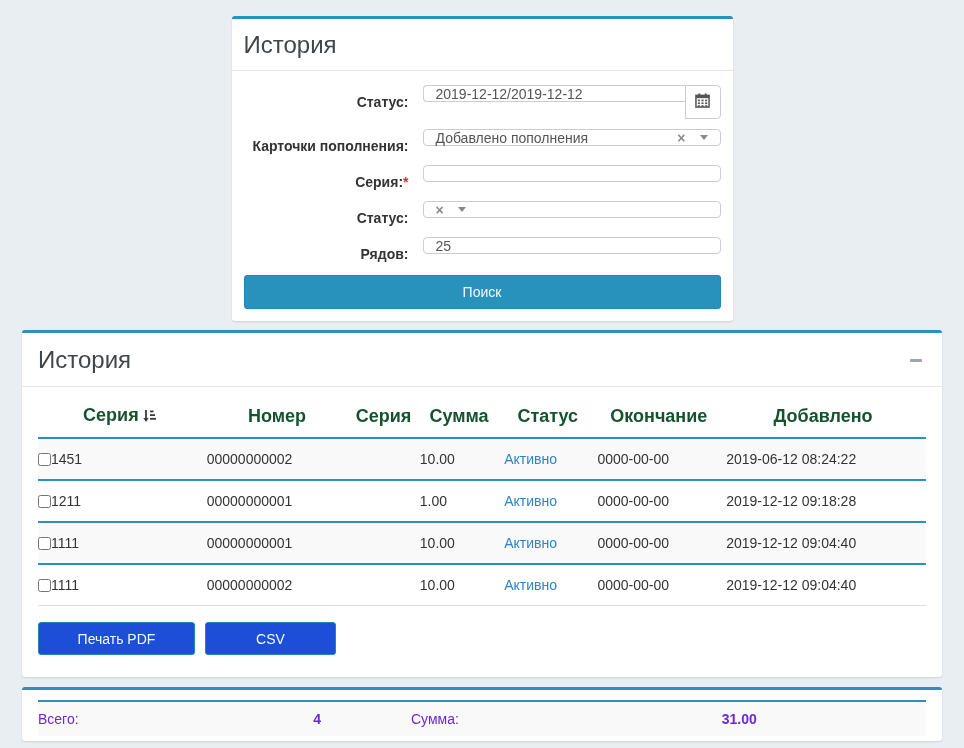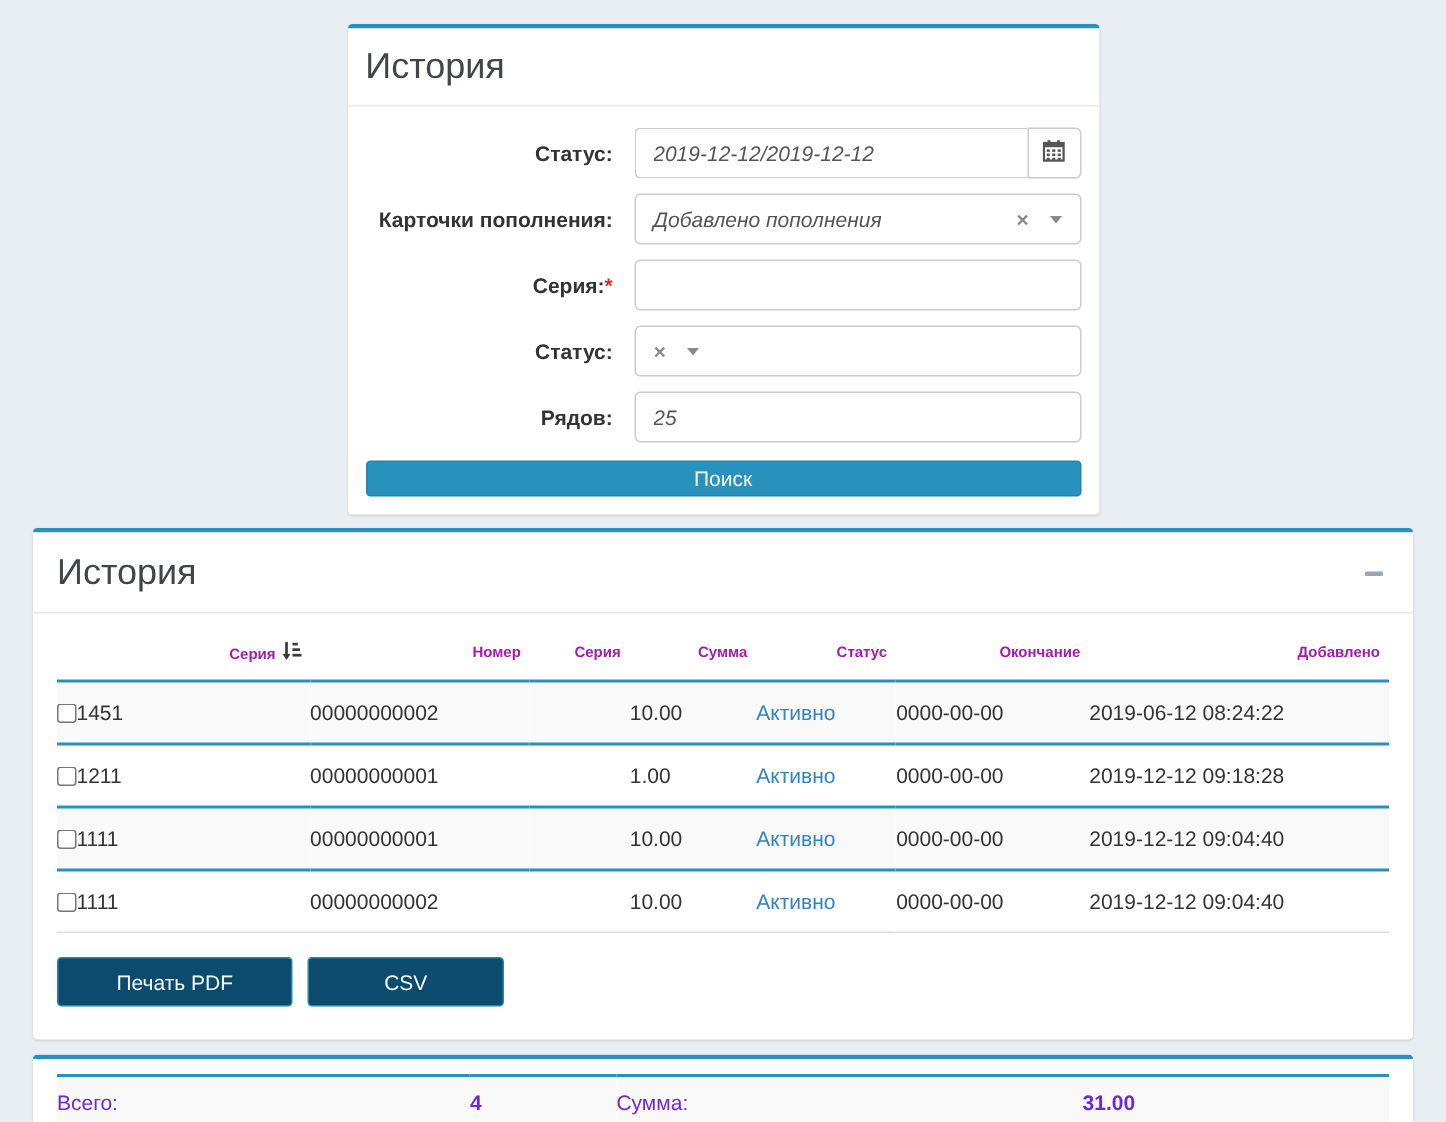--- a/index.html
+++ b/index.html
@@ -22,71 +22,70 @@
   .panel-divider { border-bottom:1px solid #e8e8e8; }
   .filter-body { padding:14px 12px 0; }
   .form-row { display:flex; margin-bottom:10px; }
   .form-label {
     width:165px; flex:0 0 165px; text-align:right; font-weight:bold;
     padding:8px 0 0; line-height:18px;
   }
   .form-label .req { color:#e02b2b; }
   .form-control-col { flex:1; margin-left:14px; }
   .text-input, .select-box {
-    width:100%; height:34px; border:1px solid #ccc; border-radius:4px;
+    width:100%; height:17px; border:1px solid #ccc; border-radius:4px;
     background:#fff; color:#555; font-size:14px; padding:0 12px;
     font-family:"Liberation Sans","DejaVu Sans",sans-serif;
-    font-style:italic;
   }
   .input-group { display:flex; }
   .input-group .text-input { border-radius:4px 0 0 4px; border-right:none; }
   .input-addon {
     width:40px; height:34px; border:1px solid #ccc; border-radius:0 4px 4px 0;
     background:#fff; display:flex; align-items:center; justify-content:center;
     cursor:pointer;
   }
   .select-box {
     display:flex; align-items:center; cursor:pointer;
   }
   .select-box .sel-text { flex:1; color:#555; }
   .select-box .clear-x { color:#8a8a8a; font-size:14px; font-weight:bold; margin-right:14px; line-height:1; }
   .caret-down {
     width:0; height:0; border-left:4px solid transparent; border-right:4px solid transparent;
     border-top:5px solid #888;
   }
   .search-btn {
-    display:block; width:100%; height:24px; margin-top:12px;
+    display:block; width:100%; height:34px; margin-top:12px;
     background:#2992bc; border:1px solid #2386ae; border-radius:3px;
     color:#f2fafd; font-size:14px; cursor:pointer;
     font-family:"Liberation Sans","DejaVu Sans",sans-serif;
   }
   
   .results-panel { margin:0 22px 10px; }
   .results-header { display:flex; align-items:center; padding:13px 16px 12px; }
   .results-header .panel-title { flex:1; }
   .collapse-btn { border:none; background:none; cursor:pointer; padding:4px; }
   .minus-bar { display:block; width:12px; height:3px; background:#9aa4b8; border-radius:1px; }
   .results-body { padding:8px 16px 22px; }
   .history-table { width:100%; border-collapse:collapse; }
   .history-table th {
-    text-align:right; color:#a21caf; font-size:10px; font-weight:bold;
+    text-align:center; color:#14532d; font-size:18px; font-weight:bold;
     padding:10px 6px 9px 0; border-bottom:2px solid #2992bc; white-space:nowrap;
   }
   .history-table td {
     padding:12px 6px 12px 0; font-size:14px; color:#333;
     border-bottom:2px solid #2992bc;
   }
   .history-table tr.odd td { background:#f9f9f9; }
   .history-table tr.last td { border-bottom:1px solid #ddd; }
   .row-check { width:13px; height:13px; vertical-align:-2px; margin:0; }
   .status-link { color:#3183c4; text-decoration:none; }
   .sort-icon { vertical-align:-2px; margin-left:4px; }
   .export-btns { margin-top:16px; display:flex; gap:10px; }
   .export-btn {
-    height:33px; background:#0c4a6e; border:1px solid #2386ae; border-radius:3px;
+    height:33px; background:#1d4ed8; border:1px solid #2386ae; border-radius:3px;
     color:#f2fafd; font-size:14px; cursor:pointer; padding:0 20px;
     font-family:"Liberation Sans","DejaVu Sans",sans-serif;
   }
   .export-btn.pdf { width:157px; }
   .export-btn.csv { width:131px; }
   
   .summary-panel { margin:0 22px 11px; padding:10px 16px 5px; }
   .summary-table { width:100%; border-collapse:collapse; border-top:2px solid #2992bc; }
   .summary-table td { background:#f9f9f9; padding:9px 6px 9px 0; font-size:14px; color:#6d28d9; }
   .summary-table td.bold { font-weight:bold; }

